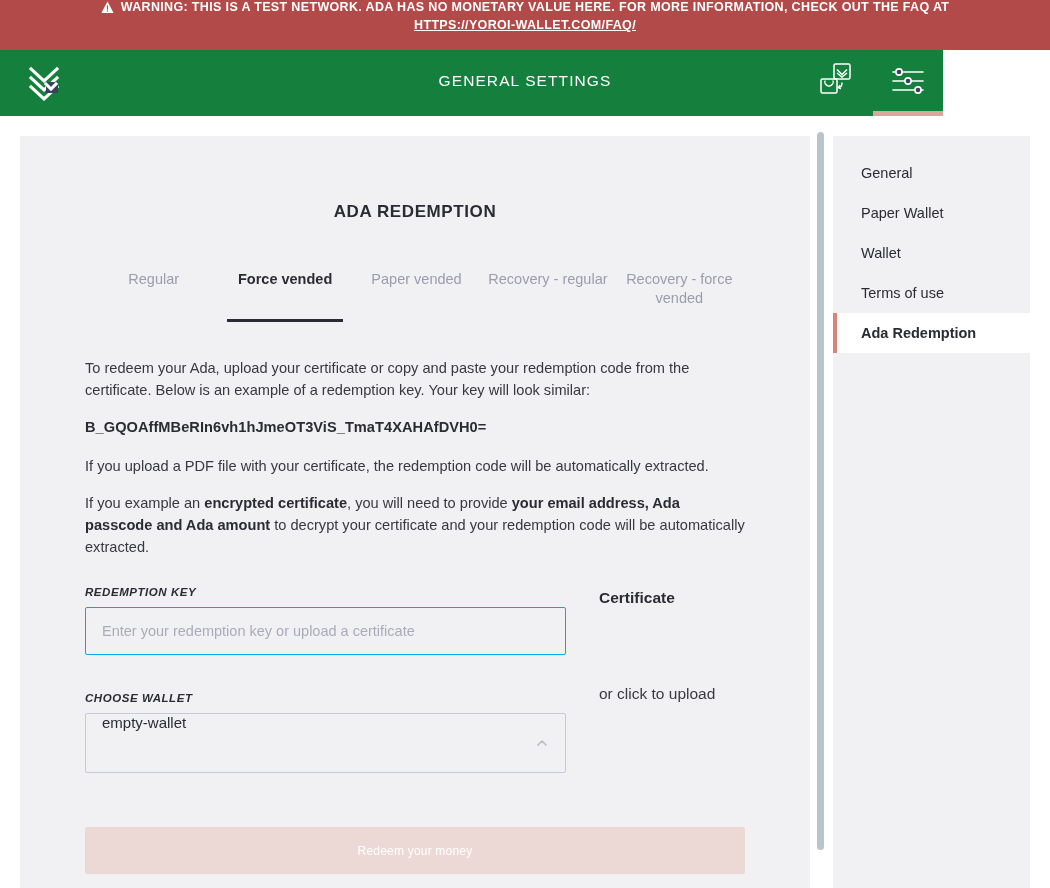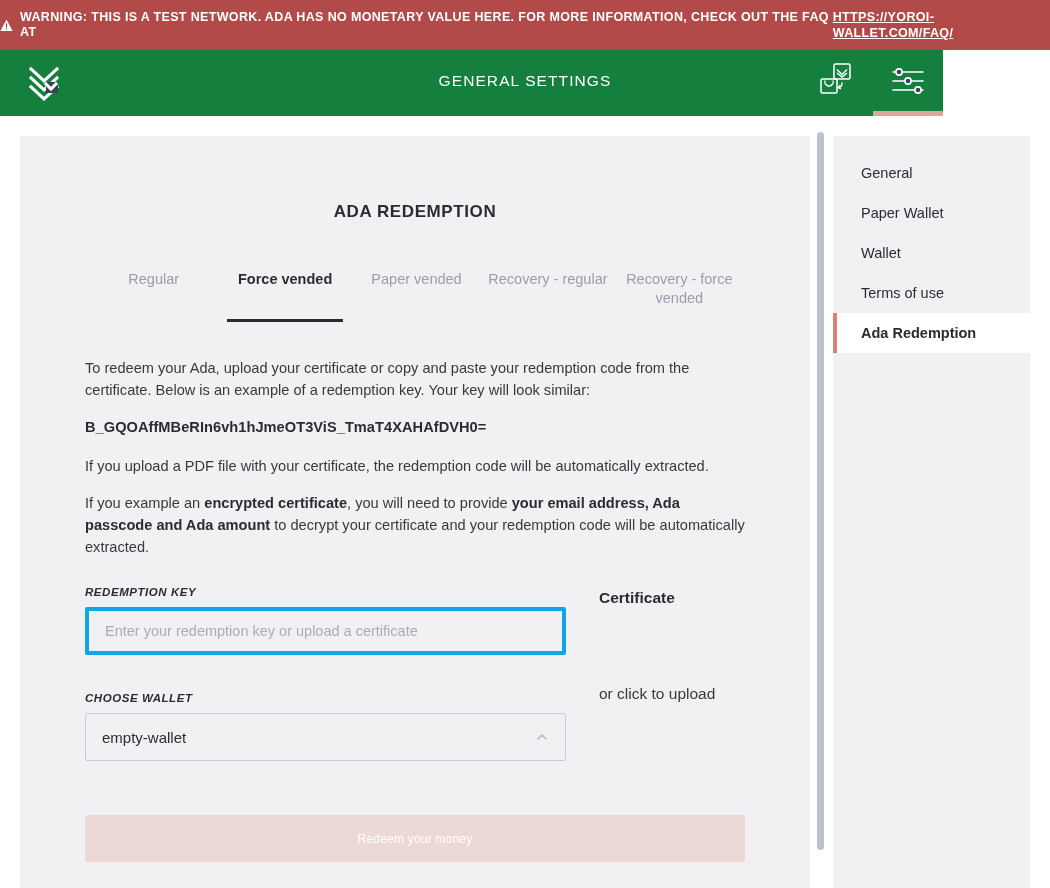--- a/index.html
+++ b/index.html
@@ -23,23 +23,22 @@
 
   
   .warning-banner {
     position: absolute;
     top: 0; left: 0;
     width: 1050px;
     height: 50px;
     background: #b24a4a;
     color: #ffffff;
     display: flex;
-    flex-direction: row;
-    align-items: center;
-    justify-content: center;
+    flex-direction: column;
+    align-items: center;
     gap: 2px;
     font-size: 12.5px;
     font-weight: bold;
     letter-spacing: 0.35px;
     text-transform: uppercase;
   }
   .warning-line-1 {
     display: flex;
     align-items: center;
     gap: 7px;
@@ -222,39 +221,39 @@
     color: #2b2c32;
     text-transform: uppercase;
     margin-bottom: 9px;
     font-style: italic;
   }
 
   .text-input {
     width: 481px;
     height: 48px;
     background: #f1f1f4;
-    border: 4px solid #0ea5e9;
+    border: 1px solid #0ea5e9;
     border-radius: 2px;
     padding: 0 16px;
     font-size: 14.5px;
     color: #2b2c32;
     font-family: "Liberation Sans", "DejaVu Sans", sans-serif;
     outline: none;
   }
   .text-input::placeholder { color: #a9abbb; }
 
   .select-box {
     position: relative;
     width: 481px;
-    height: 48px;
+    height: 60px;
     background: #f1f1f4;
     border: 1px solid #c6cada;
     border-radius: 2px;
     display: flex;
-    align-items: center;
+    align-items: flex-start;
     padding: 0 16px;
     font-size: 15px;
     color: #2b2c32;
     cursor: pointer;
   }
   .select-chevron {
     position: absolute;
     right: 16px;
     top: 50%;
     transform: translateY(-50%);

